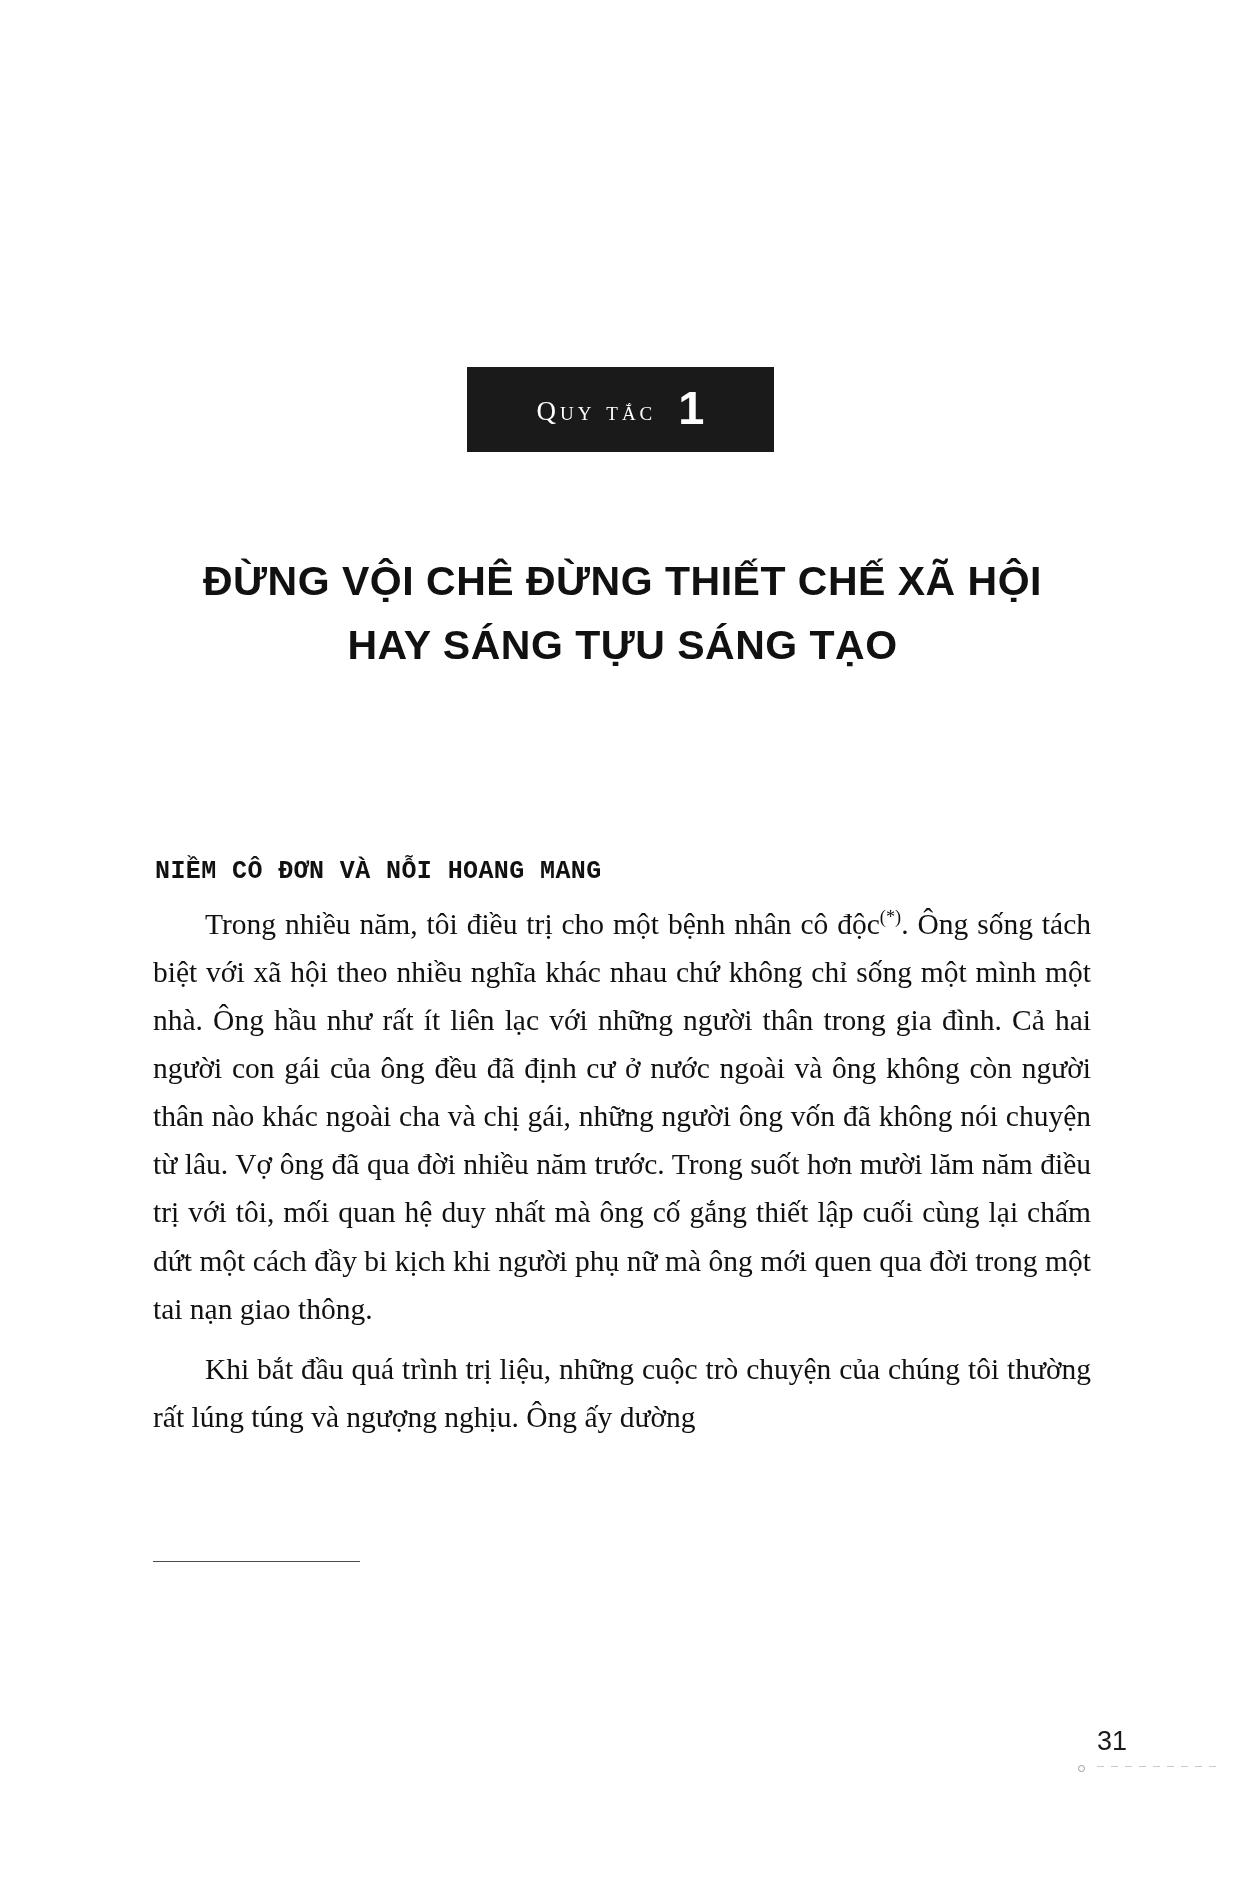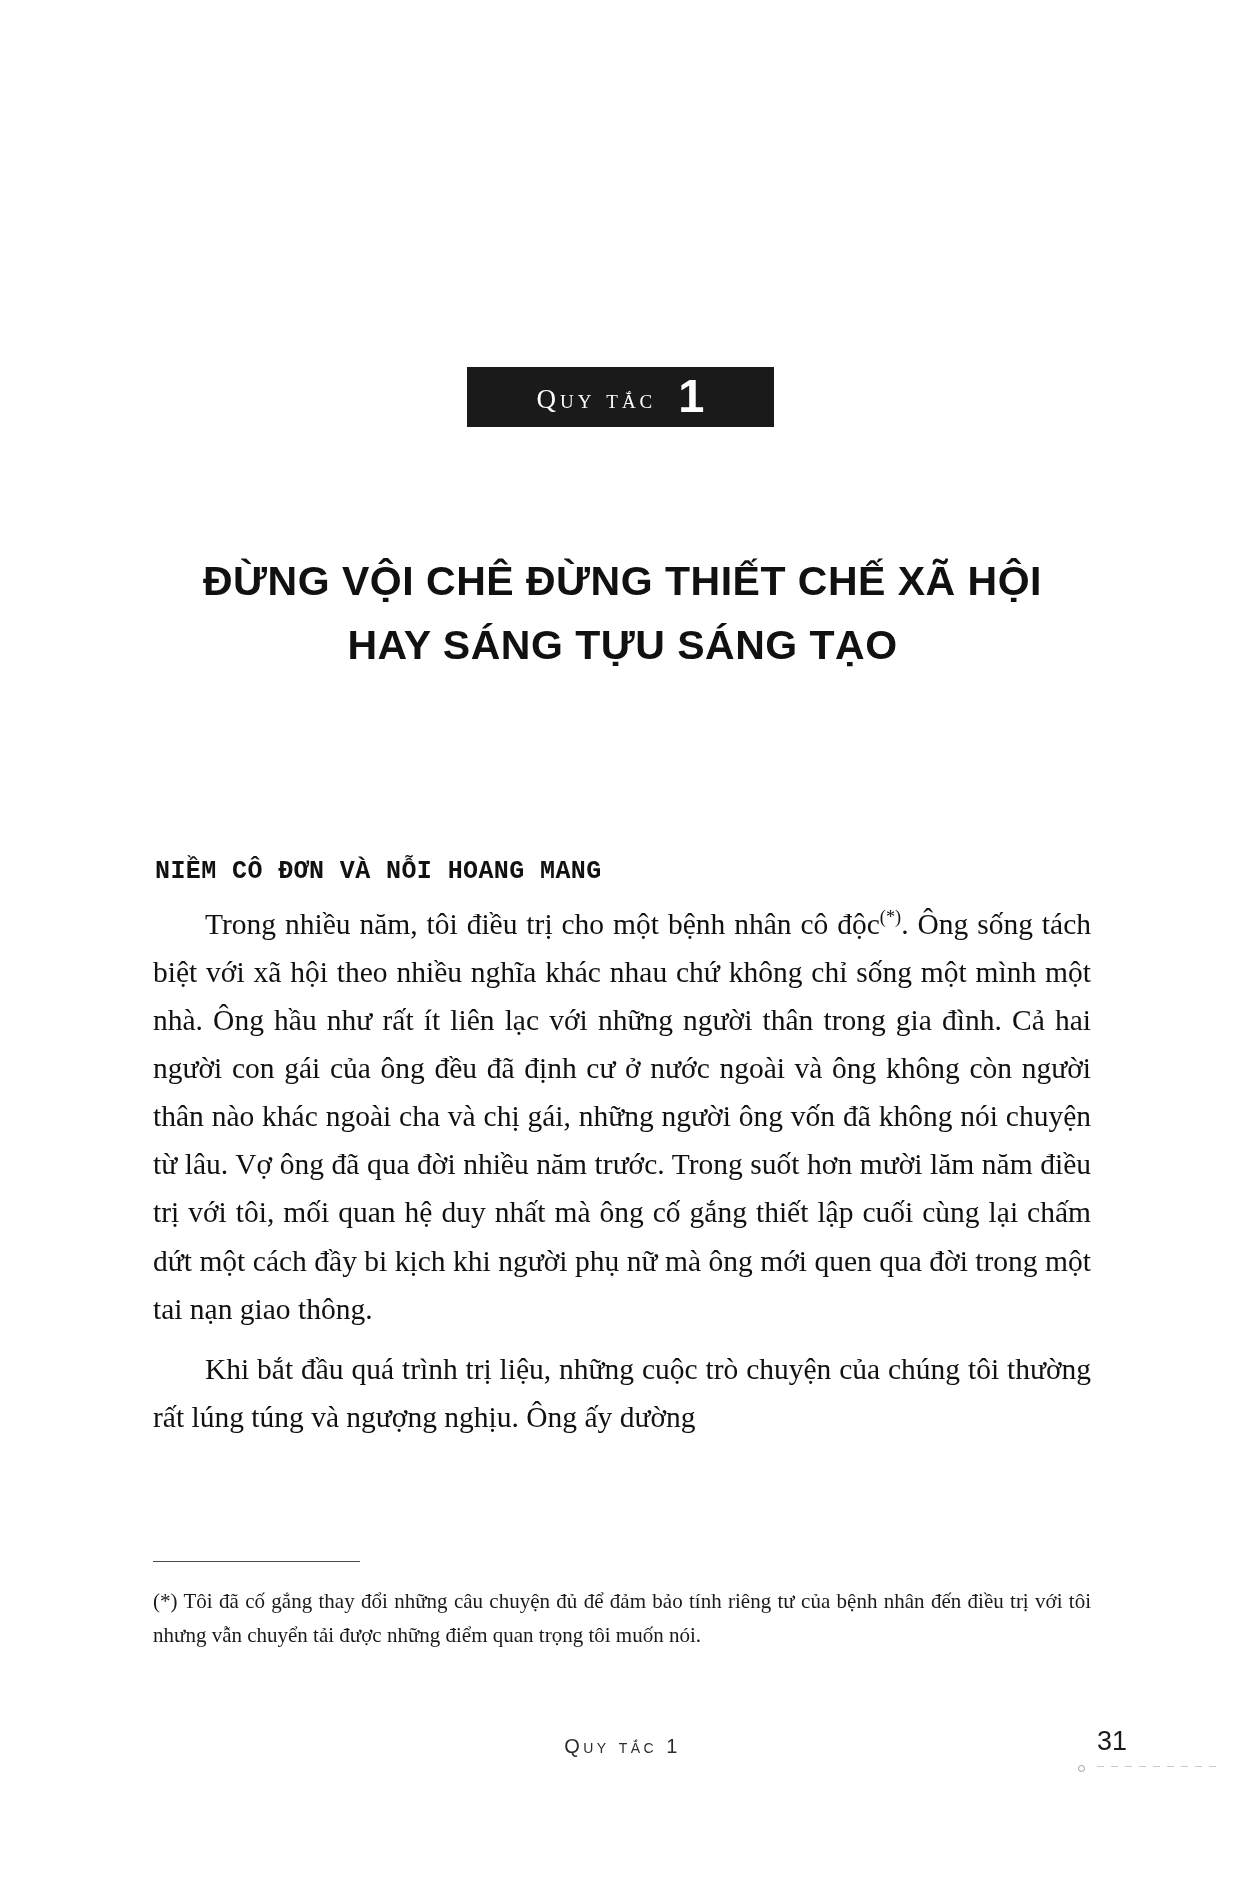--- a/index.html
+++ b/index.html
@@ -17,21 +17,21 @@
     color: #0d0d0d;
     overflow: hidden;
   }
 
   
   .rule-badge {
     position: absolute;
     left: 467px;
     top: 367px;
     width: 307px;
-    height: 60px;
+    height: 85px;
     background: #1a1a1a;
     color: #ffffff;
     display: flex;
     align-items: center;
     justify-content: center;
     gap: 22px;
   }
   .rule-badge .rule-word {
     font-family: "Liberation Serif", serif;
     font-variant: small-caps;
@@ -183,22 +183,18 @@
 
   <h2 class="section-heading">NIỀM CÔ ĐƠN VÀ NỖI HOANG MANG</h2>
 
   <div class="body-text">
     <p><span>Trong nhiều năm, tôi điều trị cho một bệnh nhân cô độc</span><sup>(*)</sup><span>. Ông sống tách biệt với xã hội theo nhiều nghĩa khác nhau chứ không chỉ sống một mình một nhà. Ông hầu như rất ít liên lạc với những người thân trong gia đình. Cả hai người con gái của ông đều đã định cư ở nước ngoài và ông không còn người thân nào khác ngoài cha và chị gái, những người ông vốn đã không nói chuyện từ lâu. Vợ ông đã qua đời nhiều năm trước. Trong suốt hơn mười lăm năm điều trị với tôi, mối quan hệ duy nhất mà ông cố gắng thiết lập cuối cùng lại chấm dứt một cách đầy bi kịch khi người phụ nữ mà ông mới quen qua đời trong một tai nạn giao thông.</span></p>
     <p>Khi bắt đầu quá trình trị liệu, những cuộc trò chuyện của chúng tôi thường rất lúng túng và ngượng nghịu. Ông ấy dường</p>
   </div>
 
   <div class="footnote-rule"></div>
 
-  <div class="footnote">
-    <span class="marker">(*)</span><span>Tôi đã cố gắng thay đổi những câu chuyện đủ để đảm bảo tính riêng tư của bệnh nhân đến điều trị với tôi nhưng vẫn chuyển tải được những điểm quan trọng tôi muốn nói.</span>
-  </div>
-
-  <div class="footer-running">Quy tắc 1</div>
+
   <div class="page-number">31</div>
   <div class="footer-dot"></div>
   <div class="footer-dashes"></div>
 
 </div>
 
 </body></html>

